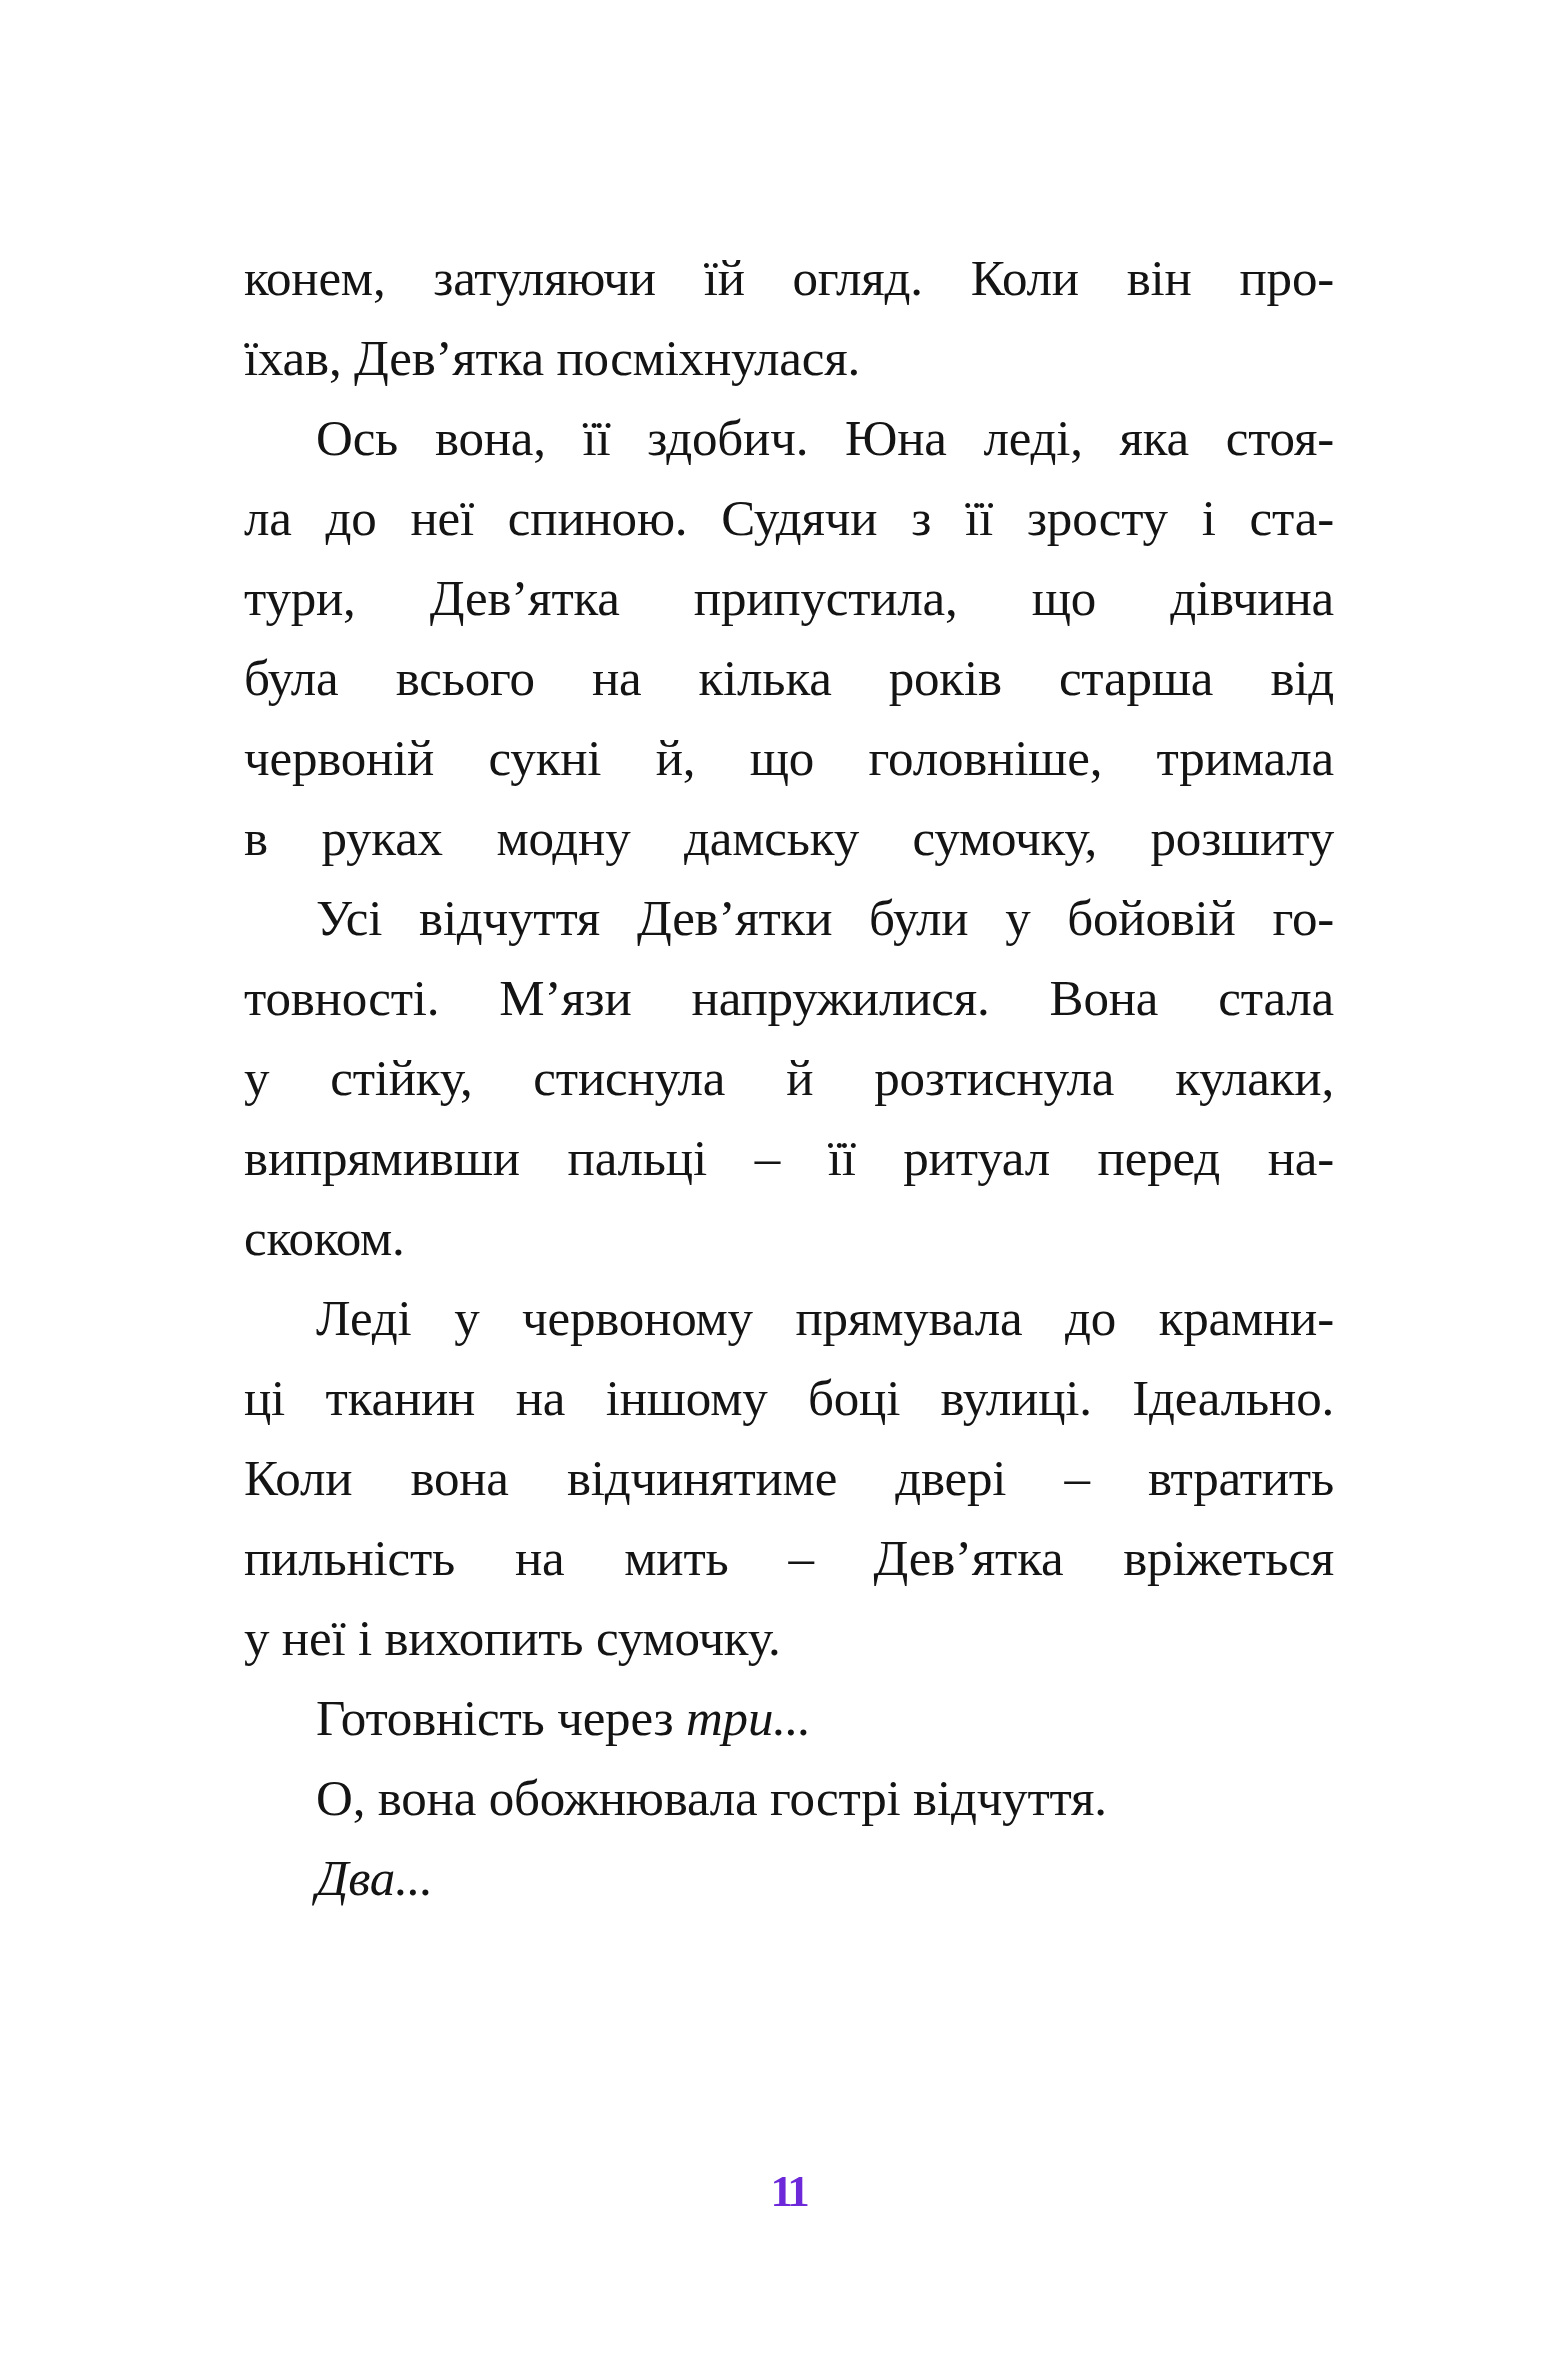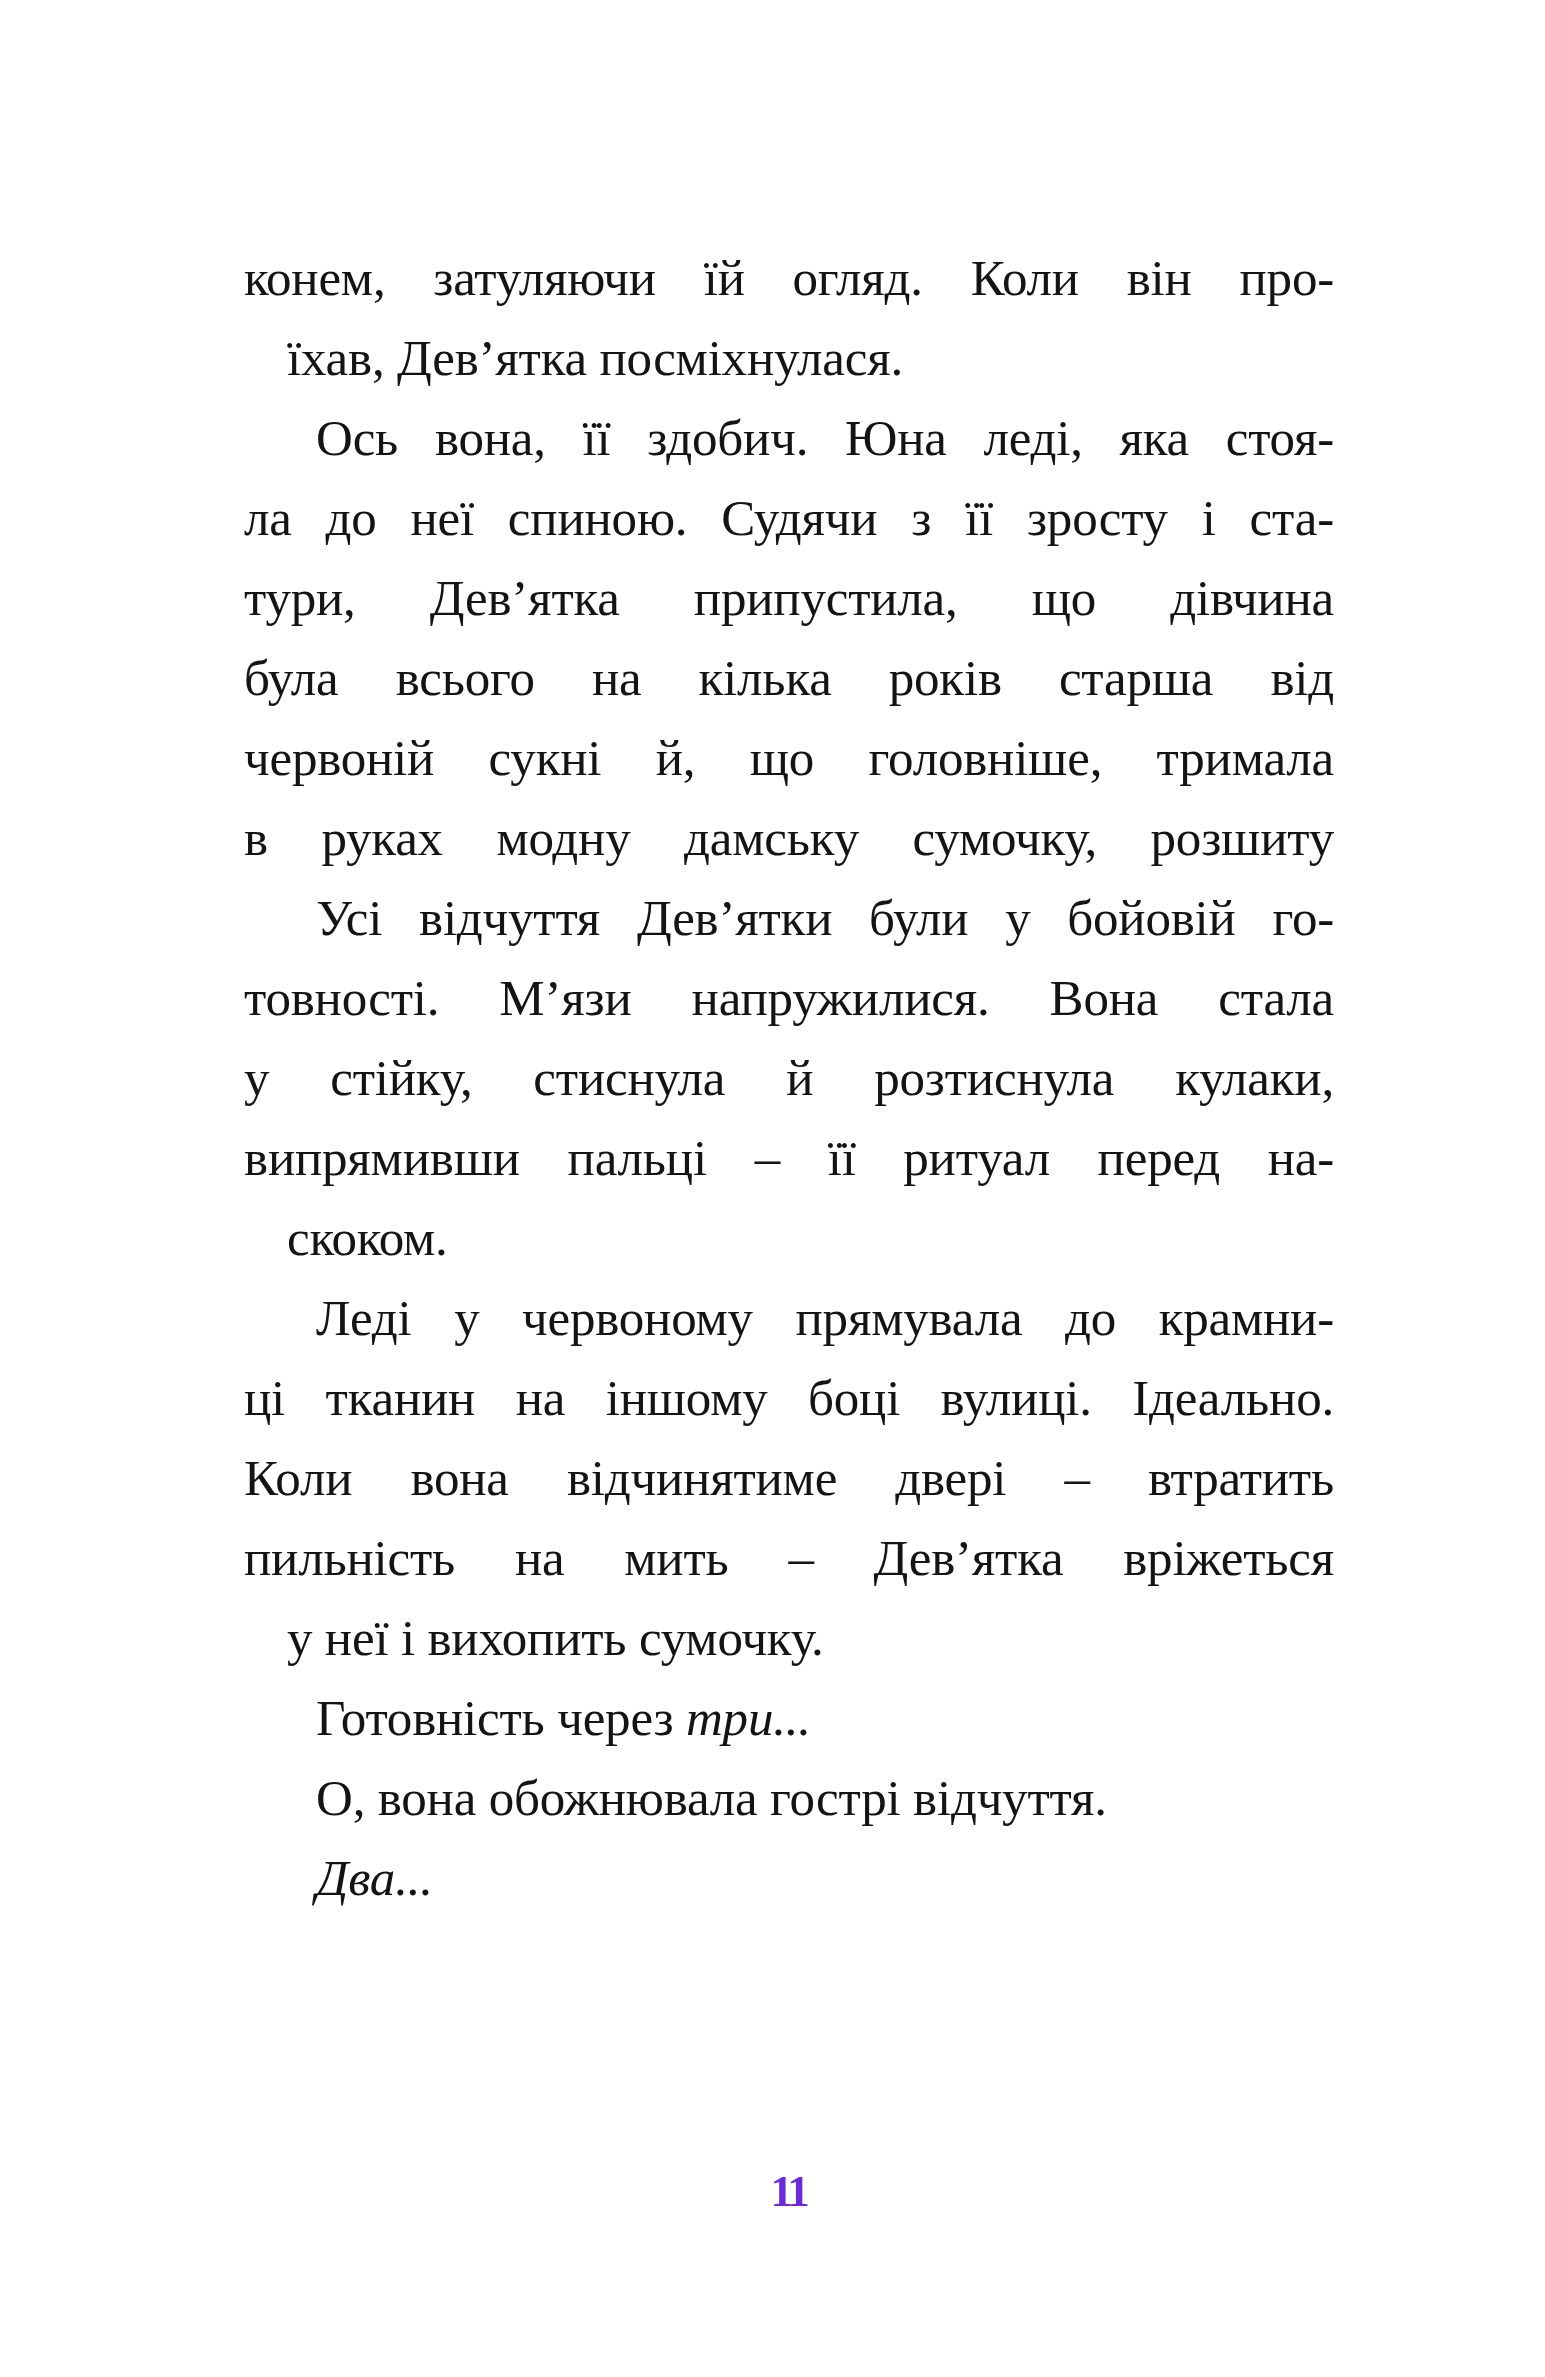--- a/index.html
+++ b/index.html
@@ -34,21 +34,20 @@
       font-family: "Liberation Serif", "DejaVu Serif", serif;
       font-size: 51px;
       white-space: nowrap;
       text-align: justify;
       text-align-last: justify;
       letter-spacing: -0.2px;
     }
     .line.last {
       text-align: left;
       text-align-last: left;
-      margin-left: 43px;
     }
     .line.indent {
       padding-left: 72px;
     }
     .line.short {
       text-align: center;
       text-align-last: left;
     }
     .it {
       font-style: italic;

